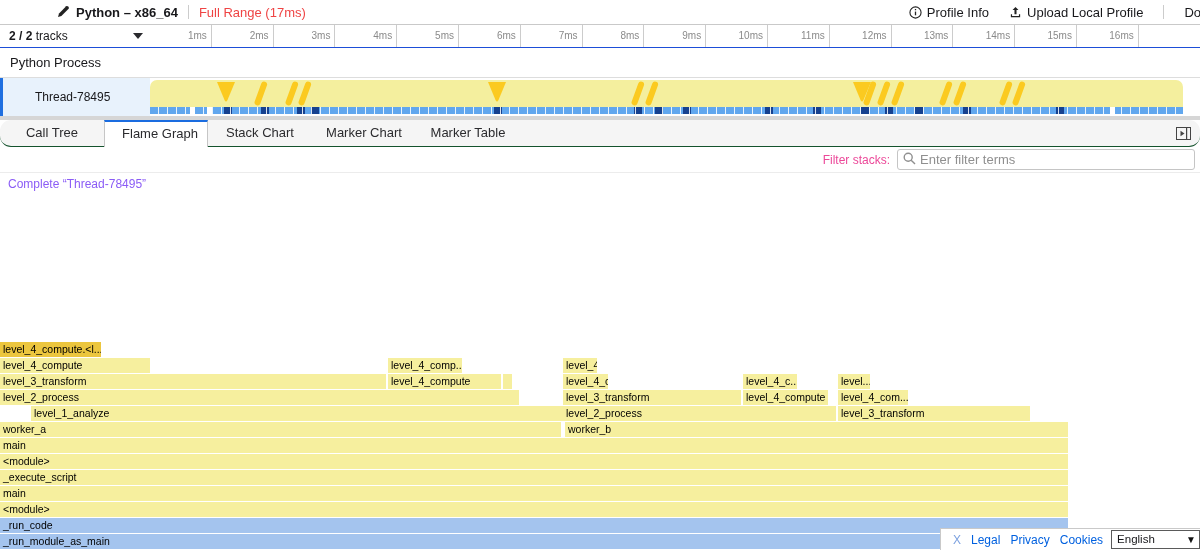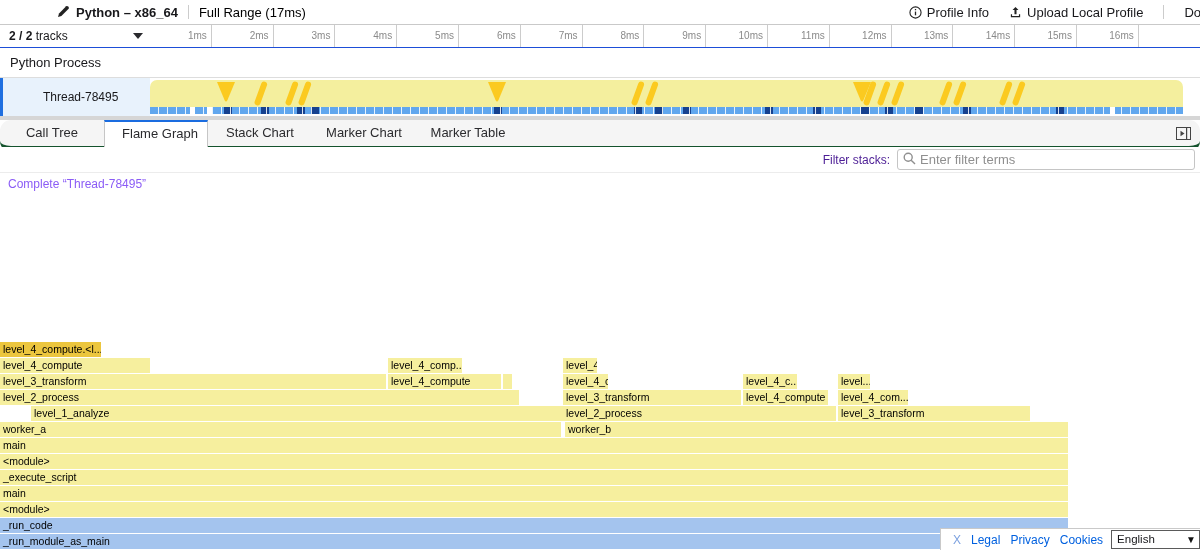--- a/index.html
+++ b/index.html
@@ -6,64 +6,64 @@
   #app{position:relative;width:1200px;height:550px;overflow:hidden;background:#fff;
        font-family:"Liberation Sans",sans-serif;color:#18181b;}
   
   .header{position:absolute;top:0;left:0;width:1200px;height:24px;border-bottom:1px solid #c9c9c9;
           display:flex;align-items:center;font-size:13px;padding-left:48px;}
   .hgroup{display:flex;align-items:center;}
   .hleft{padding-left:9px;}
   .hright{margin-left:auto;padding-right:8px;}
   .htitle{font-weight:bold;margin-left:7px;}
   .vdiv{width:1px;height:14px;background:#ccc;margin:0 10px;}
-  .hlink{color:#000000;cursor:pointer;}
+  .hlink{color:#ef4444;cursor:pointer;}
   .hbtn{display:flex;align-items:center;gap:5px;margin:0 10px;cursor:pointer;}
   .icn{display:inline-block;line-height:0;}
   
   .tlhead{position:absolute;top:25px;left:0;width:1200px;height:22px;border-bottom:1px solid #1d4ed8;}
   .trackscell{position:absolute;left:0;top:0;width:150px;height:22px;font-size:12px;line-height:22px;}
   .trackscell b{margin-left:9px;}
   .caret{position:absolute;left:133px;top:8px;width:0;height:0;border-left:5px solid transparent;
          border-right:5px solid transparent;border-top:6px solid #2a2a2e;}
   .ruler{position:absolute;left:150px;top:0;height:22px;display:flex;}
   .tick{width:61.8px;box-sizing:border-box;border-right:1px solid #ccc;font-size:10px;color:#8a8a8a;
         text-align:right;line-height:22px;padding-right:4px;}
   
   .procrow{position:absolute;top:48px;left:0;width:1200px;height:29px;border-bottom:1px solid #ddd;
            font-size:13px;line-height:29px;}
   .procrow span{margin-left:10px;}
   .threadrow{position:absolute;top:78px;left:0;width:1200px;height:38px;border-bottom:1px solid #c4c4c4;background:#fff;}
   .threadside{position:absolute;left:0;top:0;width:150px;height:38px;background:#e8f2fc;
               border-left:3px solid #1f6fe0;box-sizing:border-box;font-size:12px;line-height:38px;}
-  .threadside span{margin-left:40px;text-align:right;}
+  .threadside span{margin-left:32px;text-align:right;}
   .graph{position:absolute;left:150px;top:2px;width:1033px;height:27px;background:#f4ef9e;
          border-radius:7px 7px 0 0;overflow:hidden;}
   .strip{position:absolute;left:150px;top:29px;width:1033px;height:7px;background:#61a7ee;}
   .stripsep{position:absolute;top:0;width:1033px;height:7px;
             background:repeating-linear-gradient(90deg,transparent 0 8px,rgba(255,255,255,.85) 8px 9px);}
   .darkseg{position:absolute;top:0;width:8px;height:7px;background:#16418f;}
   .whiteseg{position:absolute;top:0;width:5px;height:7px;background:#fff;}
   .splitter{position:absolute;top:116px;left:0;width:1200px;height:4px;background:#d6d6d6;}
   
   .tabbar{position:absolute;top:120px;left:0;width:1200px;height:26px;background:#f5f5f5;
-          border-bottom:6px solid #14532d;box-sizing:content-box;display:flex;border-radius:11px;}
+          border-bottom:1px solid #14532d;box-sizing:content-box;display:flex;border-radius:11px;}
   .tab{width:104px;text-align:center;font-size:13px;line-height:26px;color:#2b2b2e;cursor:pointer;}
   .tab.sel{background:#fff;height:27px;border-top:2px solid #1a6ce0;border-left:1px solid #c6c6c6;
            border-right:1px solid #c6c6c6;line-height:24px;box-sizing:border-box;z-index:2;padding-left:8px;}
   .sidebartoggle{position:absolute;right:9px;top:6px;cursor:pointer;}
   
   .filterrow{position:absolute;top:147px;left:0;width:1200px;height:25px;background:#fff;
              border-bottom:1px solid #ececec;display:flex;align-items:center;font-size:12px;}
   .radiogrp{display:flex;align-items:center;margin-left:8px;}
   .radio{width:12px;height:12px;border-radius:50%;box-sizing:border-box;border:1px solid #8f8f8f;
          background:#fff;margin-right:6px;}
   .radio.on{border:4px solid #1767d2;}
   .radiolabel{margin-right:15px;color:#111;}
-  .filterlabel{margin-left:auto;color:#4c1d95;margin-right:7px;}
+  .filterlabel{margin-left:auto;color:#ec4899;margin-right:7px;}
   .searchwrap{position:relative;margin-right:5px;}
   .searchwrap input{width:270px;height:19px;border:1px solid #c5c5c5;border-radius:3px;
                     padding:0 4px 0 22px;font-size:13px;font-family:"Liberation Sans",sans-serif;color:#333;}
   .searchwrap input::placeholder{color:#8f8f8f;}
   .mag{position:absolute;left:6px;top:3px;}
   
   .crumbrow{position:absolute;top:173px;left:0;width:1200px;height:23px;background:#fff;
             border-bottom:1px solid #dcdcdc;font-size:12px;line-height:23px;}
   .crumb{color:#8b5cf6;margin-left:8px;cursor:pointer;}
   

